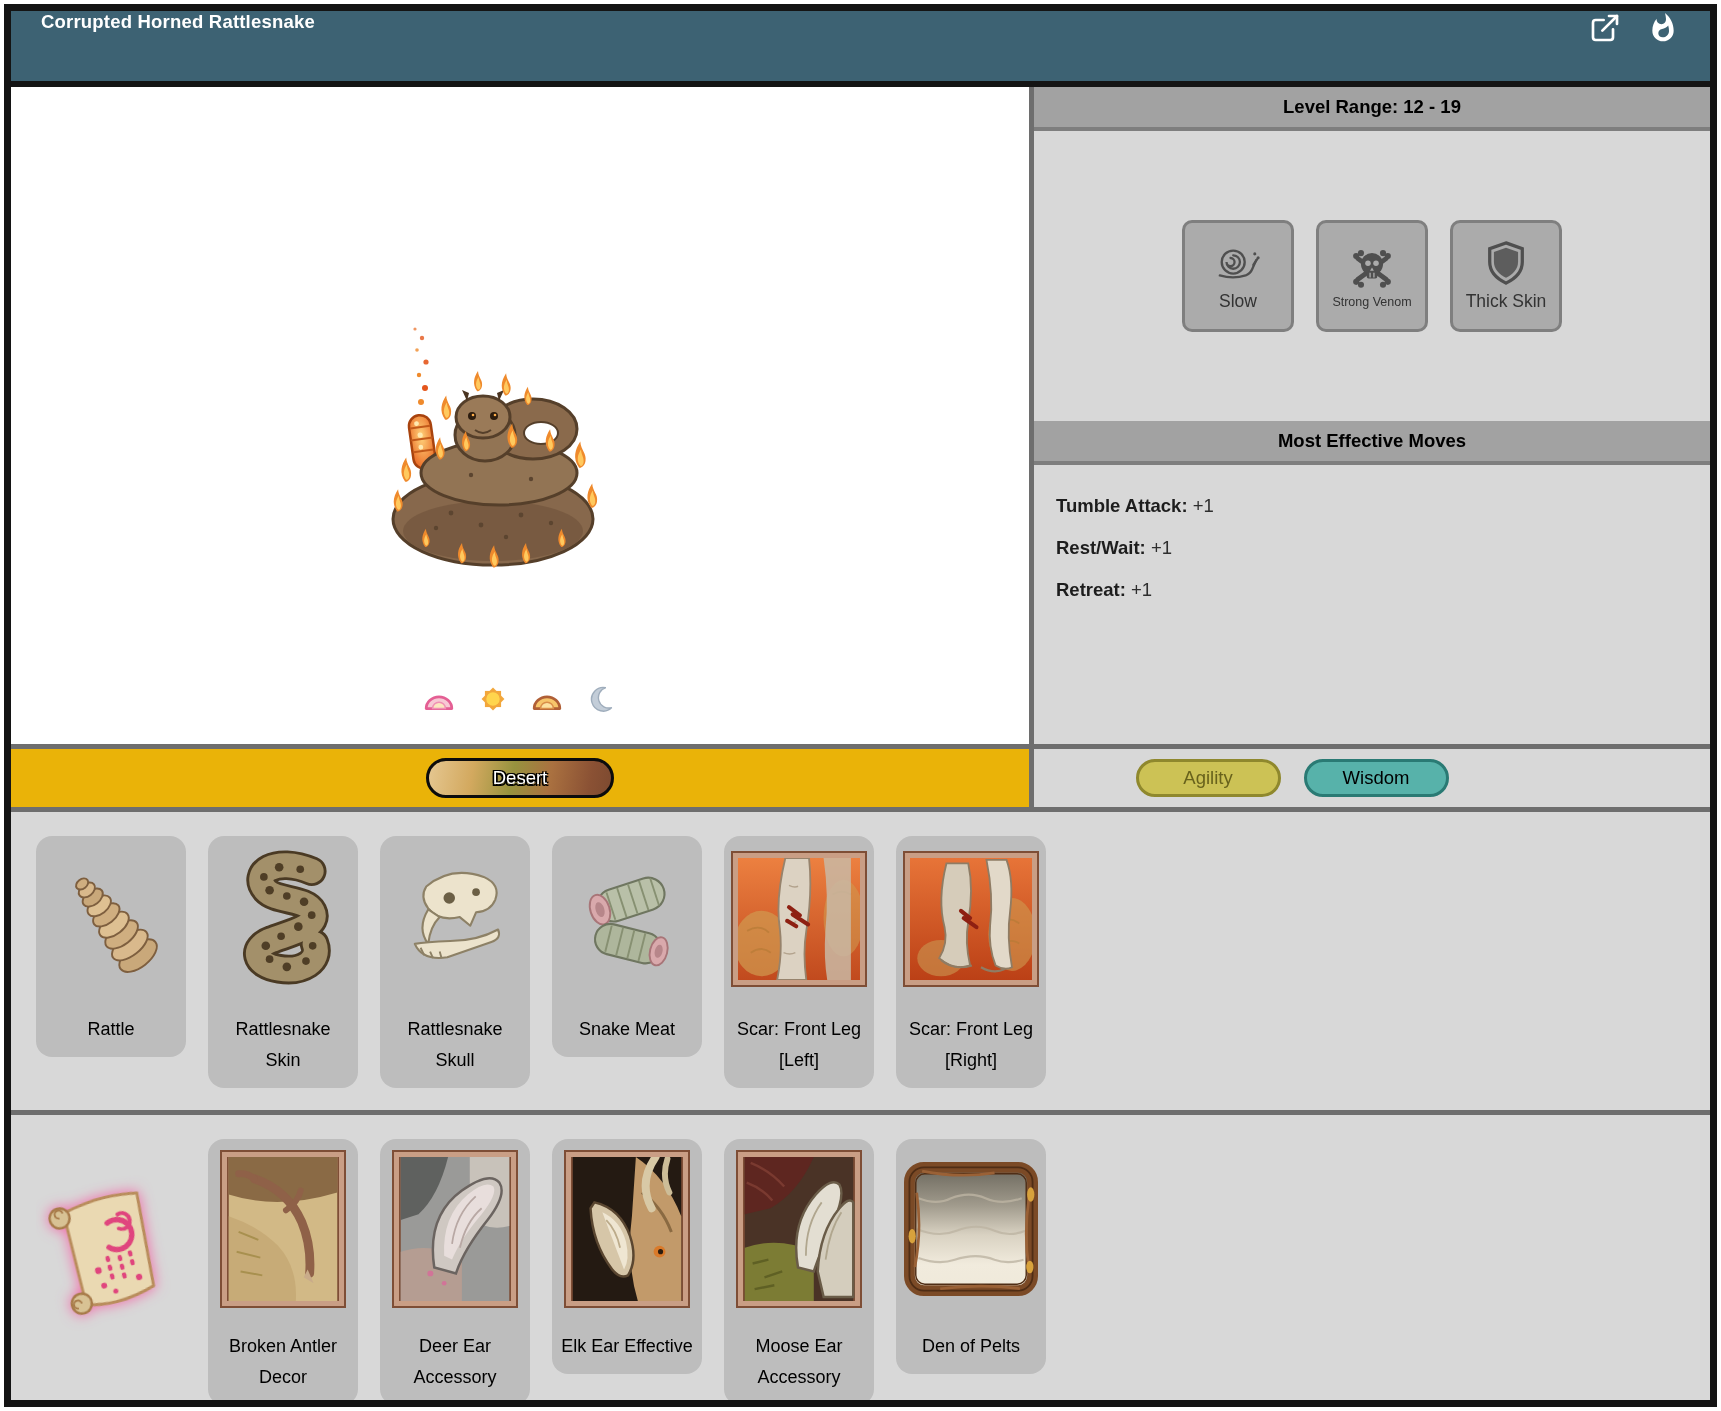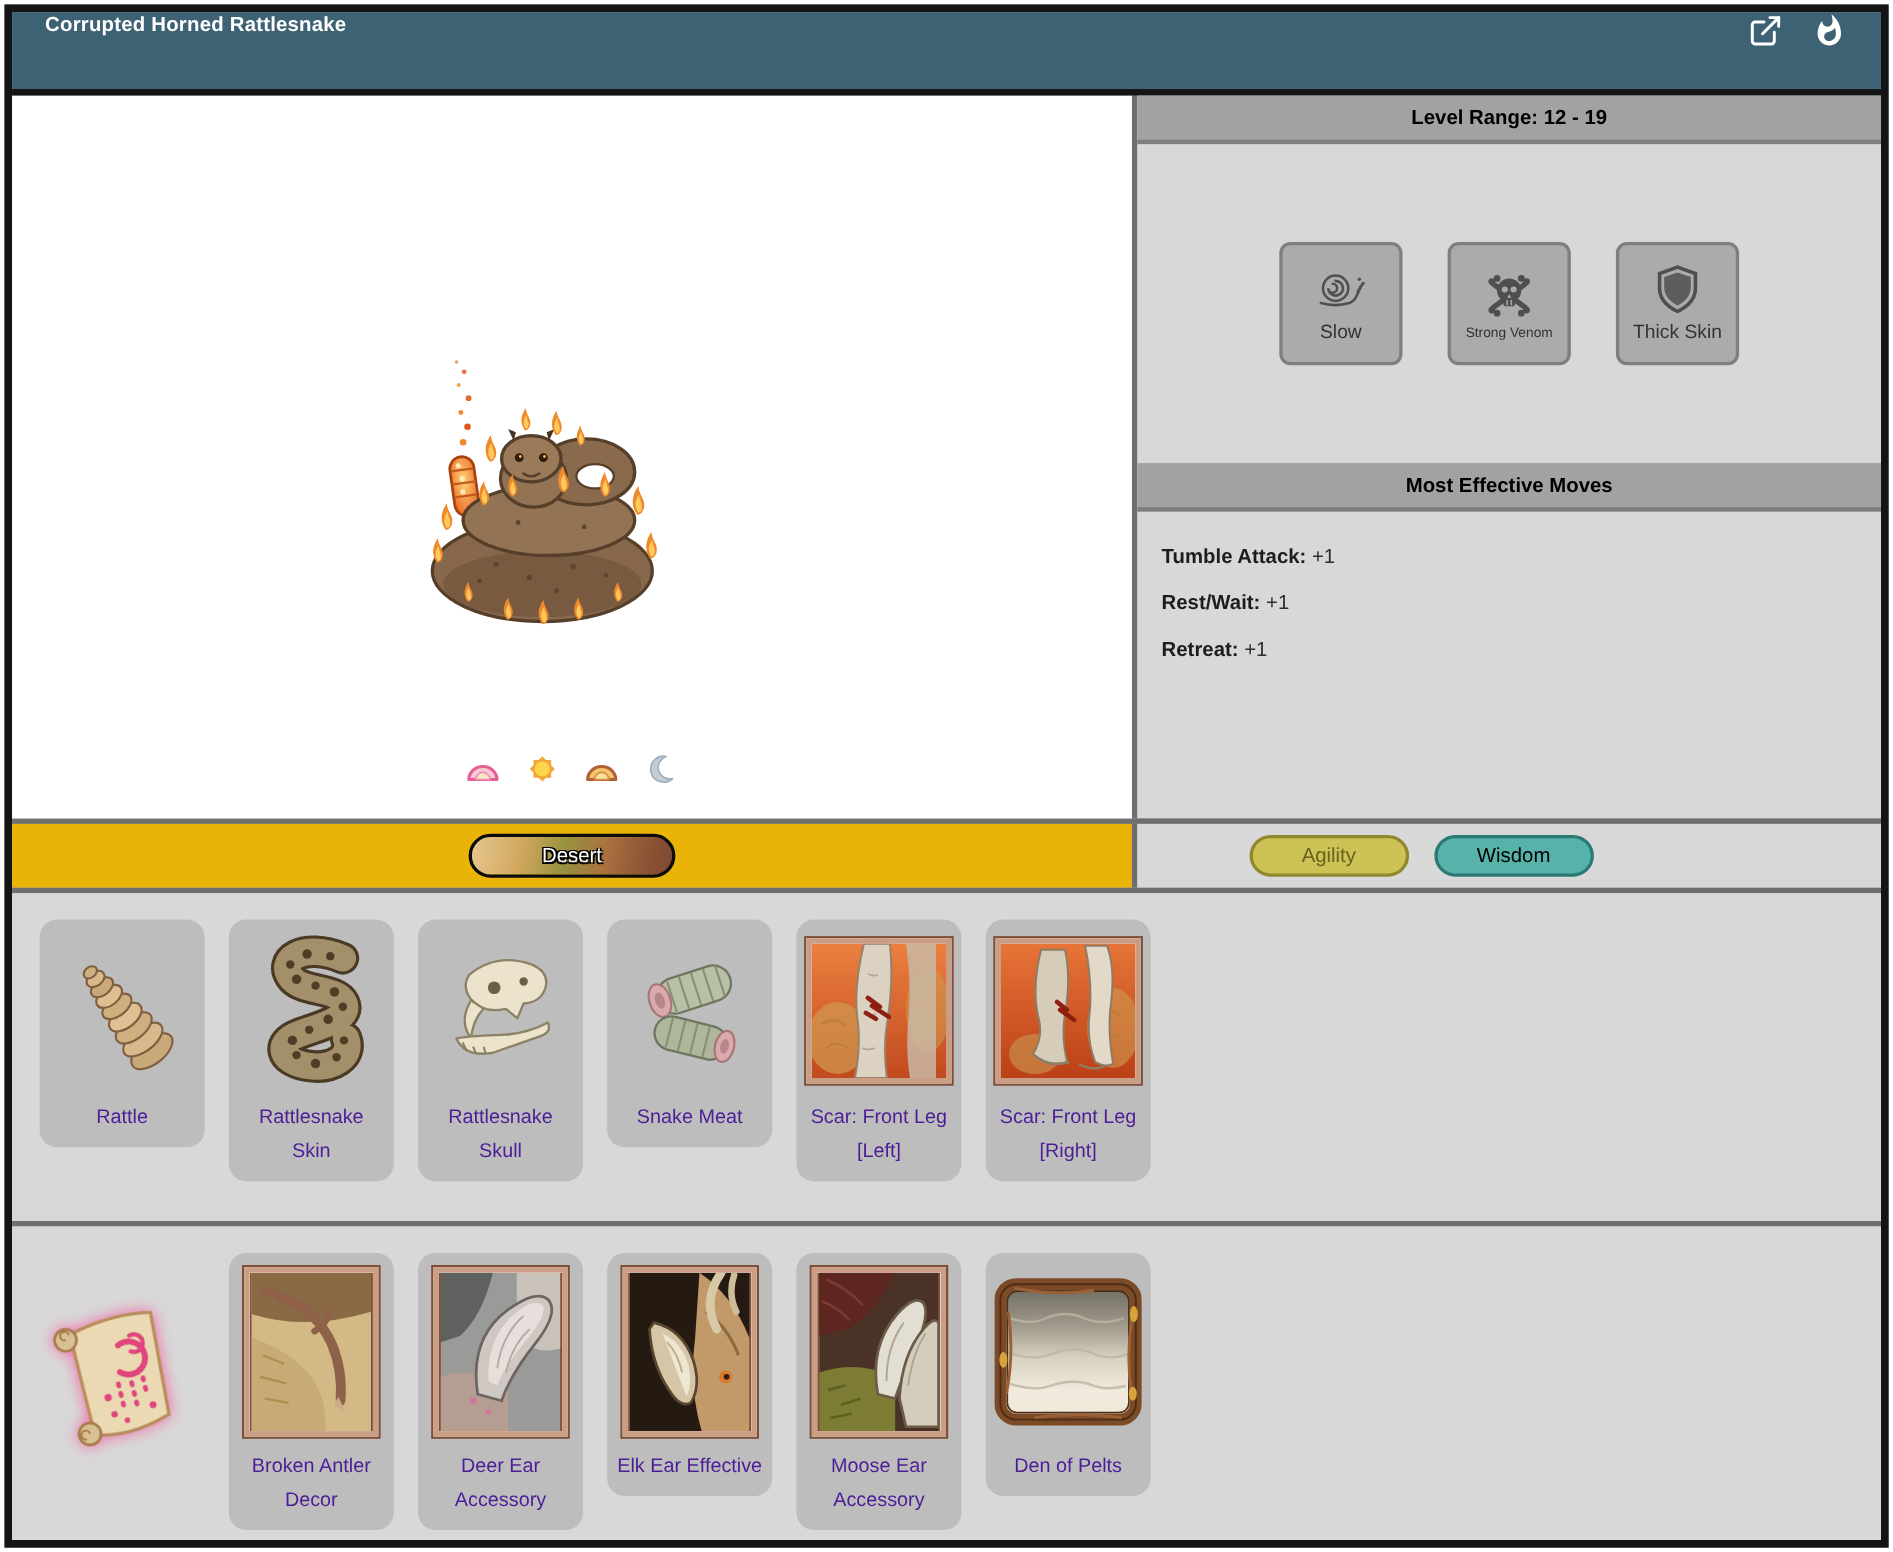--- a/index.html
+++ b/index.html
@@ -19,21 +19,21 @@
   .hdiv { flex:0 0 5px; background:#6e6e6e; }
 
   .creature-panel { flex:0 0 1018px; background:#ffffff; position:relative; }
   .creature-art { position:absolute; left:370px; top:236px; width:224px; height:248px; }
   .times { position:absolute; left:0; right:0; top:598px; display:flex; justify-content:center; gap:22px; }
   .toy { width:32px; height:28px; display:flex; align-items:flex-end; justify-content:center; }
   .toy svg { width:32px; height:28px; }
 
   .right-col { flex:1; display:flex; flex-direction:column; background:#d8d8d8; }
   .bar { flex:0 0 44px; background:#a2a2a2; border-bottom:4px solid #7e7e7e; box-sizing:border-box; display:flex; align-items:center; justify-content:center; font-weight:bold; font-size:18.5px; color:#000000; }
-  .abilities { flex:0 0 290px; display:flex; align-items:center; justify-content:center; gap:41px; }
+  .abilities { flex:0 0 290px; display:flex; align-items:center; justify-content:center; gap:22px; }
   .ability { width:112px; height:112px; box-sizing:border-box; background:#ababab; border:3px solid #7f7f7f; border-radius:10px; display:flex; flex-direction:column; align-items:center; justify-content:center; cursor:pointer; }
   .ability svg { width:46px; height:46px; color:#4f4f4f; }
   .ability-label { font-size:17.5px; color:#333; margin-top:5px; white-space:nowrap; }
   .ability-label.small { font-size:12.5px; }
   .moves { flex:1; padding:30px 24px 0 22px; font-size:18.5px; }
   .move-row { margin-bottom:20px; }
   .move-row b { color:#1d1d1d; }
 
   
   .strip { flex:0 0 58px; display:flex; }
@@ -46,21 +46,21 @@
   .stat-agility { background:#ccc255; border:3px solid #8f882d; color:#68621c; }
   .stat-wisdom  { background:#57b2aa; border:3px solid #2a7a74; color:#000000; }
 
   
   .section { background:#d8d8d8; display:flex; align-items:flex-start; gap:22px; padding:24px 0 0 25px; box-sizing:border-box; }
   .sec1 { flex:0 0 298px; }
   .sec2 { flex:1; }
   .card { width:150px; box-sizing:border-box; background:#bdbdbd; border-radius:16px; padding:8px 8px 12px; text-align:center; cursor:pointer; }
   .art { height:150px; display:flex; align-items:center; justify-content:center; }
   .sec2 .art { height:164px; }
-  .card-label { font-size:18px; line-height:31px; color:#4c1d95; margin-top:6px; }
+  .card-label { font-size:18px; line-height:31px; color:#000000; margin-top:20px; }
   .framed { box-sizing:content-box; border:5px solid #c99e85; box-shadow:0 0 0 2px #7e4e36, inset 0 0 0 2px #7e4e36; background:#fff; }
   .scroll-slot { width:150px; height:164px; margin-top:30px; display:flex; align-items:center; justify-content:center; cursor:pointer; }
 </style>
 </head>
 <body>
 
 <div class="page">
 <div class="frame">
 
   <div class="titlebar">

